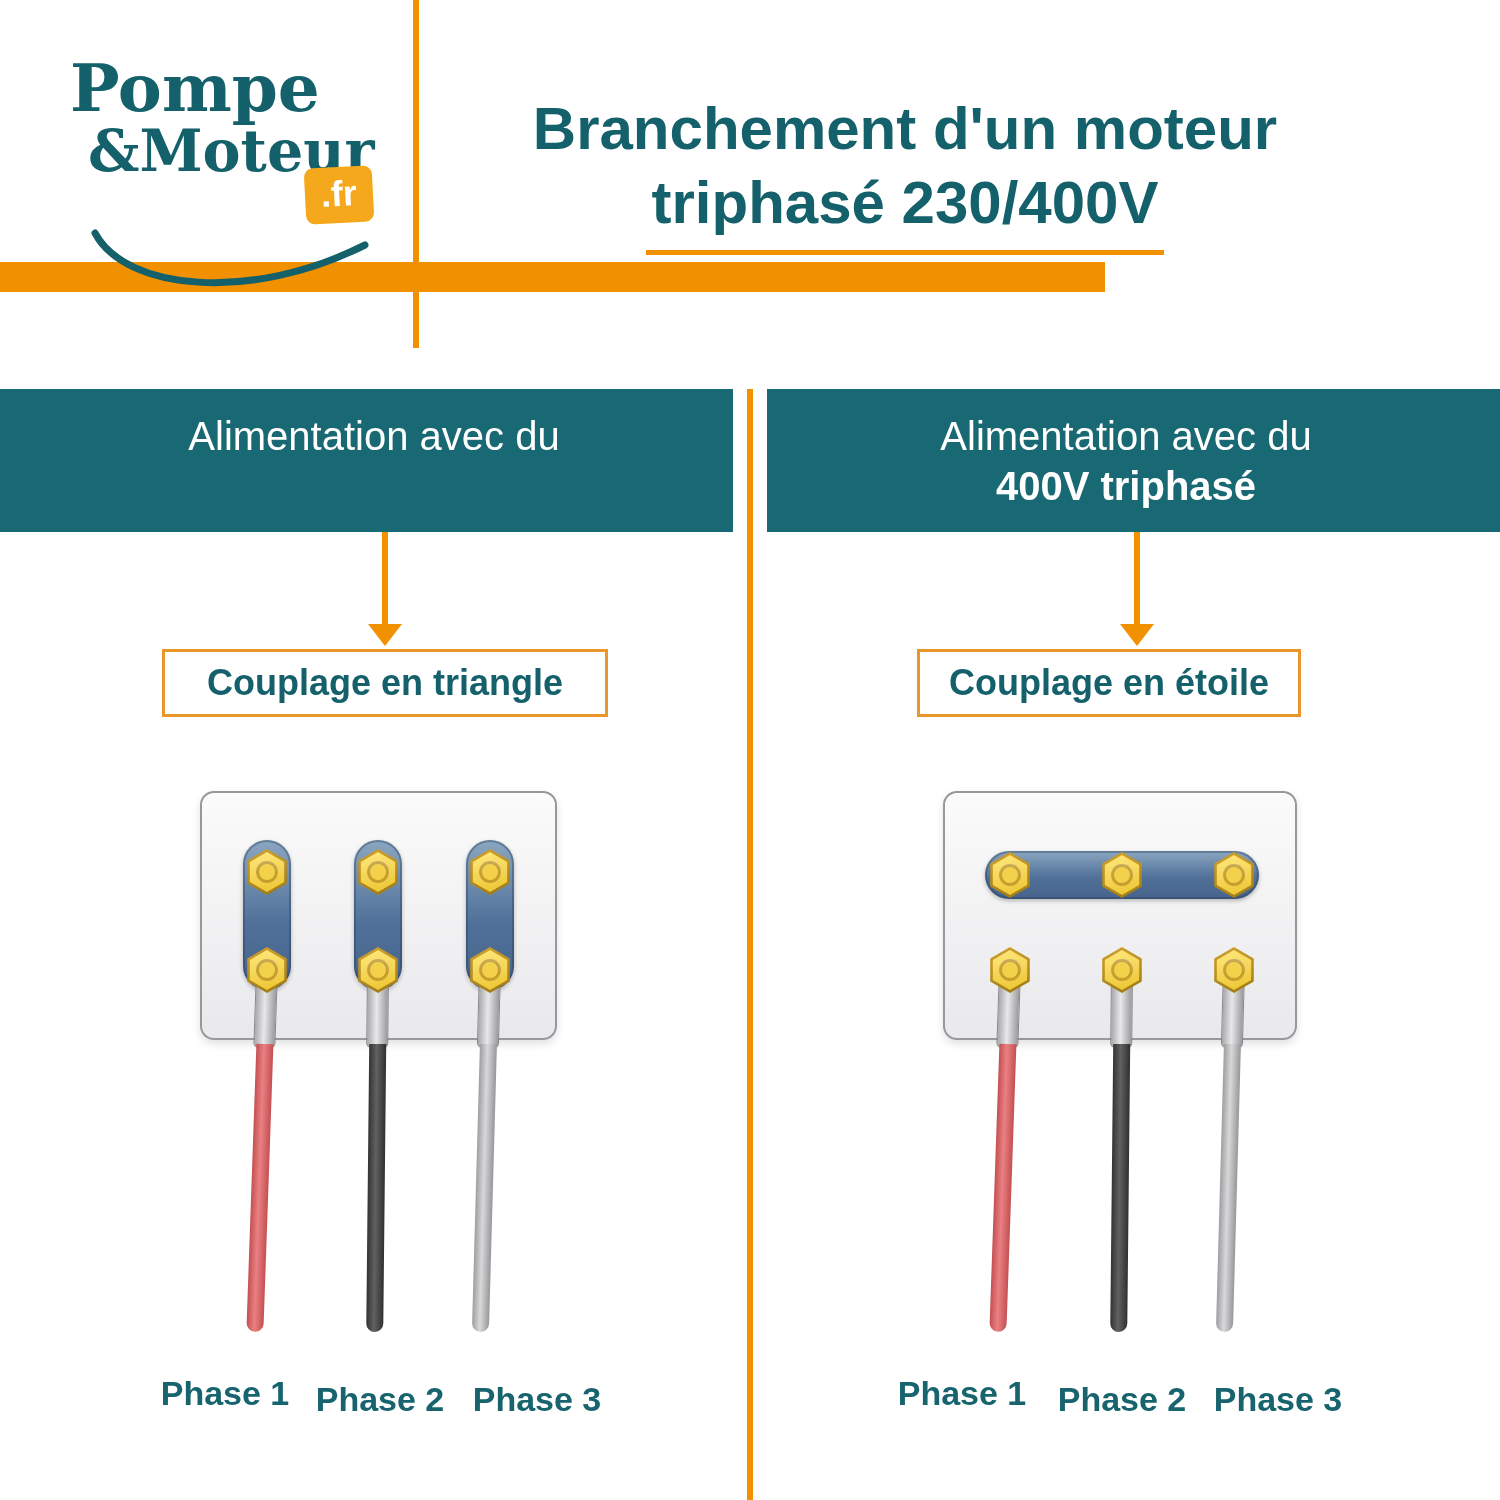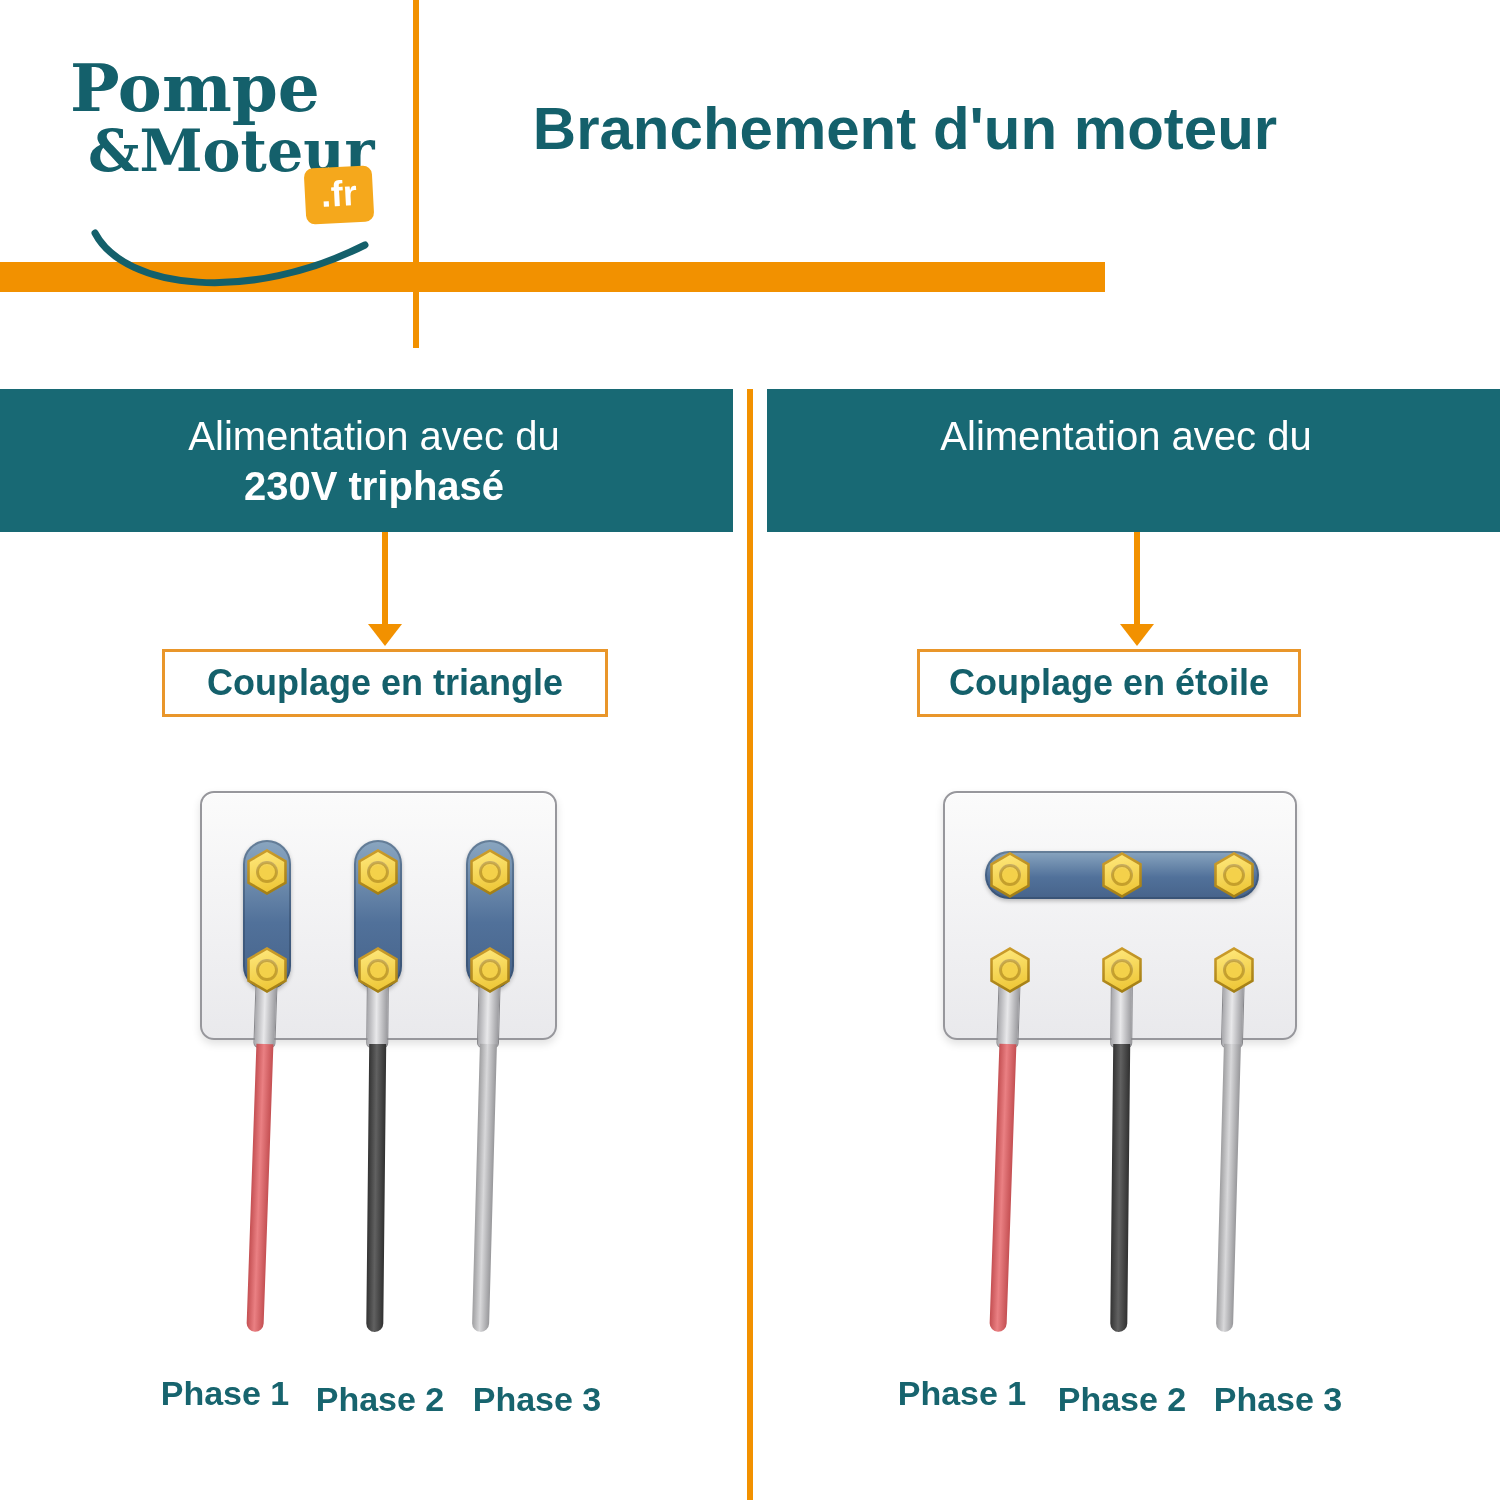--- a/index.html
+++ b/index.html
@@ -120,29 +120,32 @@
     <div class="logo-top">Pompe</div>
     <div class="logo-bottom">&amp;Moteur</div>
     <svg class="logo-swoosh" viewBox="0 0 300 110">
       <path d="M 15 38 C 45 95, 170 108, 285 50"></path>
     </svg>
     <div class="logo-fr">.fr</div>
   </div>
 
   <div class="title">
     <div class="title-l1">Branchement d'un moteur</div>
+    <div>
+      <span class="title-l2">triphasé 230/400V</span>
+    </div>
   </div>
 
   <div class="banner">
     <div class="banner-half lefthalf">
       <div class="b1">Alimentation avec du</div>
-      <div class="b2">230V triphasé</div>
     </div>
     <div class="banner-half righthalf">
       <div class="b1">Alimentation avec du</div>
+      <div class="b2">400V triphasé</div>
     </div>
   </div>
   <div class="banner-gap"></div>
   <div class="center-divider"></div>
 
   <div class="arrow-stem" style="left:382px;top:532px;"></div>
   <div class="arrow-head" style="left:368px;top:624px;"></div>
   <div class="arrow-stem" style="left:1134px;top:532px;"></div>
   <div class="arrow-head" style="left:1120px;top:624px;"></div>
 

